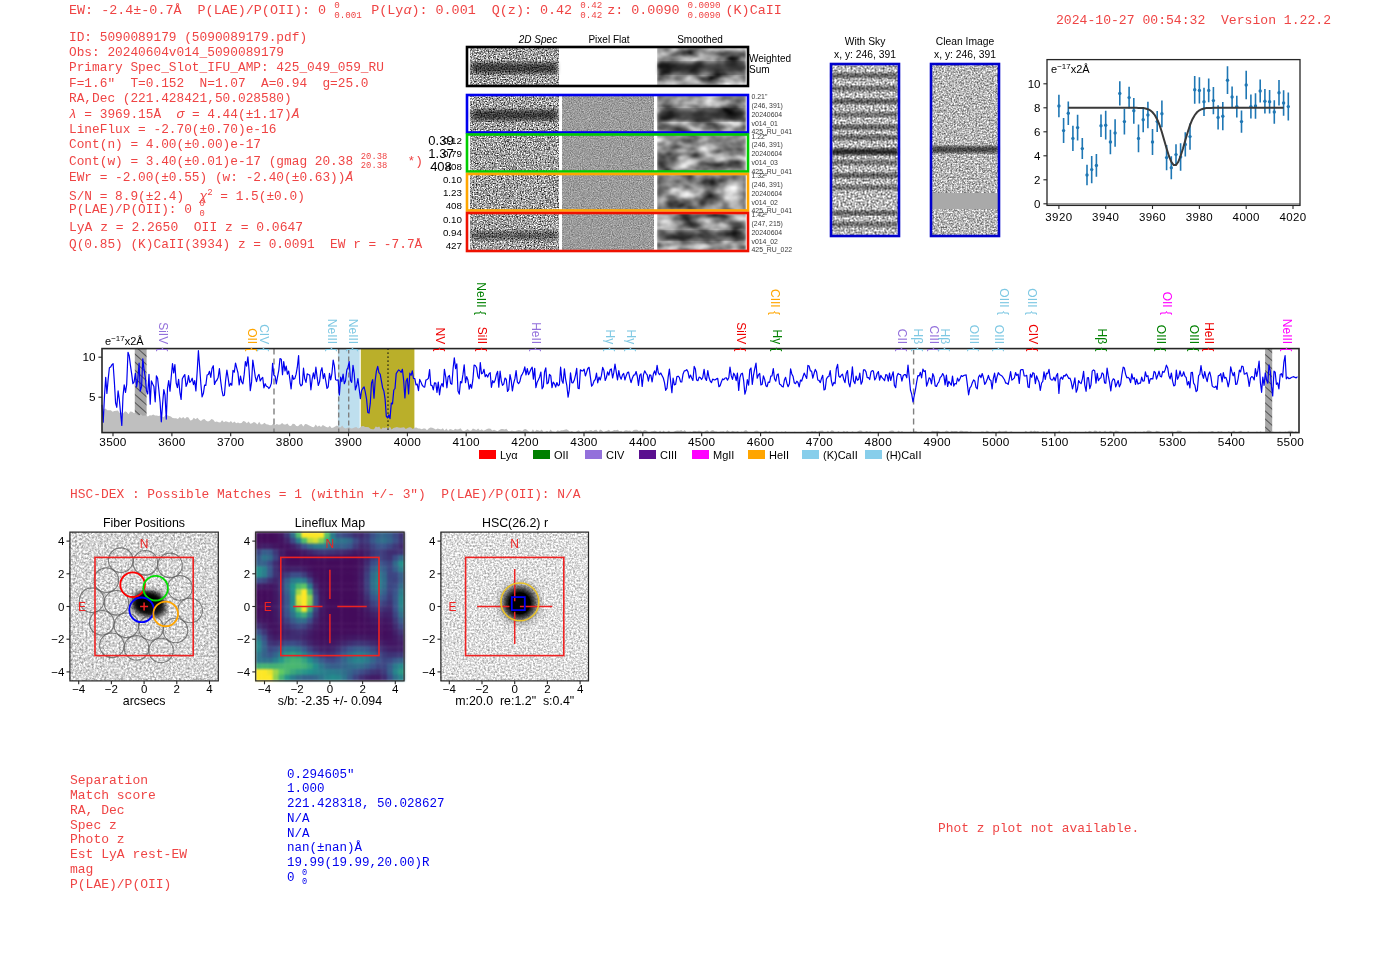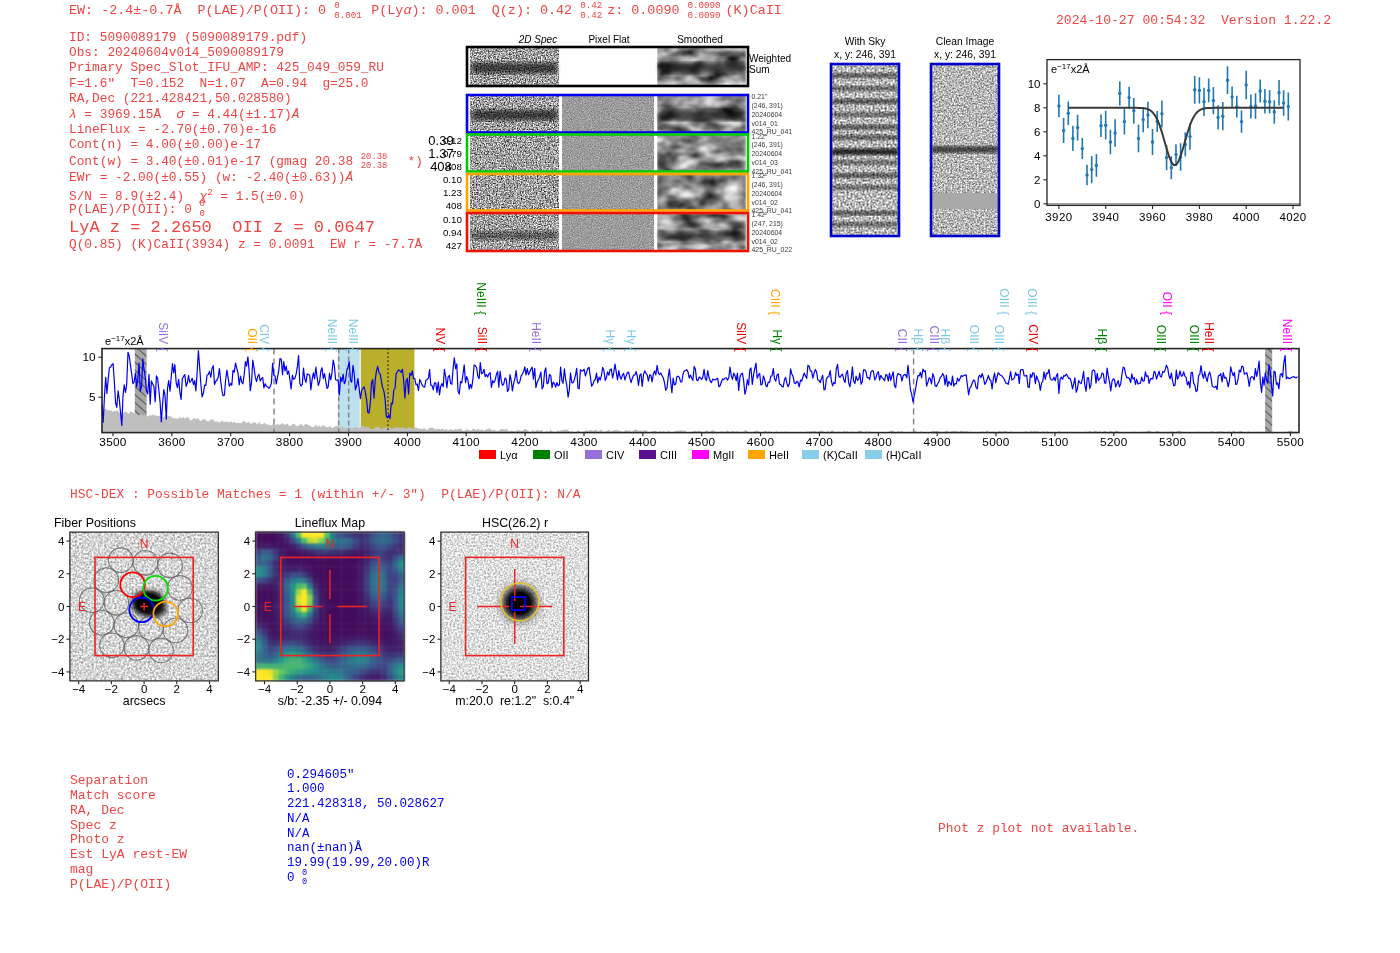--- a/index.html
+++ b/index.html
@@ -17,21 +17,21 @@
 <div class="mono" style="left:69px;top:61.3px;font-size:12.8px;line-height:13px;">Primary Spec_Slot_IFU_AMP: 425_049_059_RU</div>
 <div class="mono" style="left:69px;top:76.7px;font-size:12.8px;line-height:13px;">F=1.6"  T=0.152  N=1.07  A=0.94  g=25.0</div>
 <div class="mono" style="left:69px;top:92.1px;font-size:12.8px;line-height:13px;">RA,Dec (221.428421,50.028580)</div>
 <div class="mono" style="left:69px;top:107.5px;font-size:12.8px;line-height:13px;"><i>λ</i> = 3969.15Å  <i>σ</i> = 4.44(±1.17)<i>Å</i></div>
 <div class="mono" style="left:69px;top:122.9px;font-size:12.8px;line-height:13px;">LineFlux = -2.70(±0.70)e-16</div>
 <div class="mono" style="left:69px;top:138.3px;font-size:12.8px;line-height:13px;">Cont(n) = 4.00(±0.00)e-17</div>
 <div class="mono" style="left:69px;top:155.3px;font-size:12.8px;line-height:13px;">Cont(w) = 3.40(±0.01)e-17 (gmag 20.38 <span class="stk" style="font-size:8.8px;width:27px;margin-right:12px;"><div class="t">20.38</div><div class="b">20.38</div></span> *)</div>
 <div class="mono" style="left:69px;top:170.7px;font-size:12.8px;line-height:13px;">EWr = -2.00(±0.55) (w: -2.40(±0.63))<i>Å</i></div>
 <div class="mono" style="left:69px;top:186.5px;font-size:12.8px;line-height:13px;">S/N = 8.9(±2.4)  <i>χ</i><sup style="font-size:9px;">2</sup> = 1.5(±0.0)</div>
 <div class="mono" style="left:69px;top:202.9px;font-size:12.8px;line-height:13px;">P(LAE)/P(OII): 0 <span class="stk" style="font-size:8.8px;width:5px;margin-right:0px;"><div class="t">0</div><div class="b">0</div></span></div>
-<div class="mono" style="left:69px;top:220.6px;font-size:17px;line-height:13px;">LyA z = 2.2650  OII z = 0.0647</div>
+<div class="mono" style="left:69px;top:220.6px;font-size:13px;line-height:13px;">LyA z = 2.2650  OII z = 0.0647</div>
 <div class="mono" style="left:69px;top:238.1px;font-size:12.8px;line-height:13px;">Q(0.85) (K)CaII(3934) z = 0.0091  EW r = -7.7Å</div>
 <div class="sans" style="left:478px;top:33.5px;width:120px;text-align:center;font-size:10px;font-style:italic;">2D Spec</div>
 <div class="sans" style="left:549px;top:33.5px;width:120px;text-align:center;font-size:10px;">Pixel Flat</div>
 <div class="sans" style="left:640px;top:33.5px;width:120px;text-align:center;font-size:10px;">Smoothed</div>
 <div class="sans" style="left:420px;top:94.2px;width:42px;text-align:center;font-size:13px;line-height:13px;margin-top:40px;">0.39<br>1.37<br>408</div>
 <div class="sans" style="left:420px;top:133.5px;width:42px;text-align:right;font-size:9.8px;line-height:13px;">0.12<br>0.79<br>408</div>
 <div class="sans" style="left:420px;top:172.8px;width:42px;text-align:right;font-size:9.8px;line-height:13px;">0.10<br>1.23<br>408</div>
 <div class="sans" style="left:420px;top:212.5px;width:42px;text-align:right;font-size:9.8px;line-height:13px;">0.10<br>0.94<br>427</div>
 <div class="sans" style="left:751.5px;top:93.2px;font-size:6.9px;line-height:8.8px;color:#3a3a3a;">0.21"<br>(246, 391)<br>20240604<br>v014_01<br>425_RU_041</div>
 <div class="sans" style="left:751.5px;top:132.7px;font-size:6.9px;line-height:8.8px;color:#3a3a3a;">1.22"<br>(246, 391)<br>20240604<br>v014_03<br>425_RU_041</div>
@@ -623,21 +623,21 @@
     <rect x="632" y="195" width="17" height="9" fill="#ff00ff"></rect>
     <text x="653" y="203.5" font-size="11">MgII</text>
     <rect x="688" y="195" width="17" height="9" fill="#ffa500"></rect>
     <text x="709" y="203.5" font-size="11">HeII</text>
     <rect x="742" y="195" width="17" height="9" fill="#87ceeb"></rect>
     <text x="763" y="203.5" font-size="11">(K)CaII</text>
     <rect x="805" y="195" width="17" height="9" fill="#87ceeb"></rect>
     <text x="826" y="203.5" font-size="11">(H)CaII</text>
   </svg>
 <div class="mono" style="left:70px;top:487.3px;font-size:12.9px;">HSC-DEX : Possible Matches = 1 (within +/- 3")  P(LAE)/P(OII): N/A</div>
-<div class="sans" style="left:54px;top:515.5px;width:180px;text-align:left;font-size:12.4px;">Fiber Positions</div>
+<div class="sans" style="left:54px;top:515.5px;width:180px;text-align:center;font-size:12.4px;">Fiber Positions</div>
 <div class="sans" style="left:240px;top:515.5px;width:180px;text-align:center;font-size:12.4px;">Lineflux Map</div>
 <div class="sans" style="left:425px;top:515.5px;width:180px;text-align:center;font-size:12.4px;">HSC(26.2) r</div>
 <svg style="left:40px;top:520px;" width="600" height="200" viewBox="0 0 600 200">
     <defs>
       <filter color-interpolation-filters="sRGB" id="pan1" x="0" y="0" width="100%" height="100%">
         <feTurbulence type="fractalNoise" baseFrequency="0.48" numOctaves="2" seed="51" stitchTiles="stitch"></feTurbulence>
         <feColorMatrix type="matrix" values="1 0 0 0 0 1 0 0 0 0 1 0 0 0 0 0 0 0 0 1"></feColorMatrix>
         <feComponentTransfer>
           <feFuncR type="linear" slope="0.8" intercept="0.44"></feFuncR>
           <feFuncG type="linear" slope="0.8" intercept="0.44"></feFuncG>

